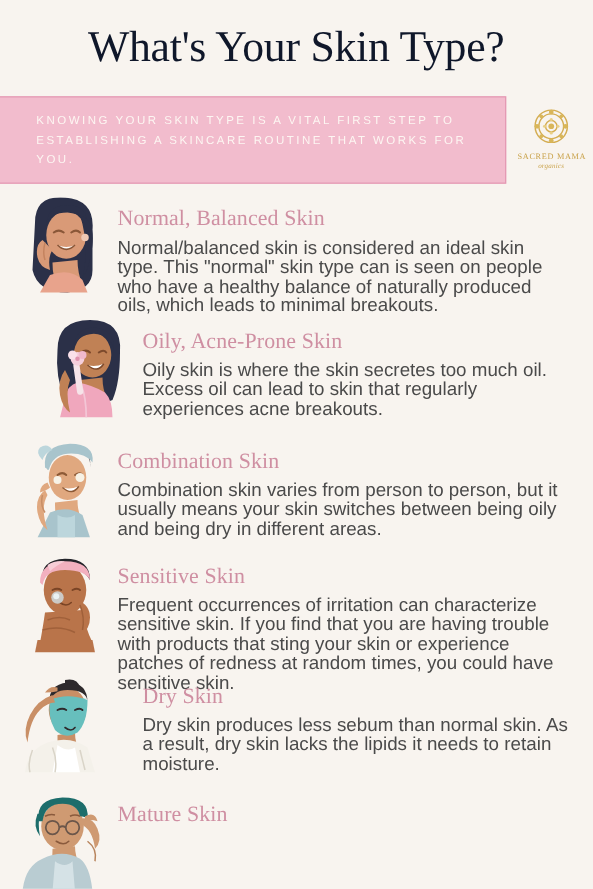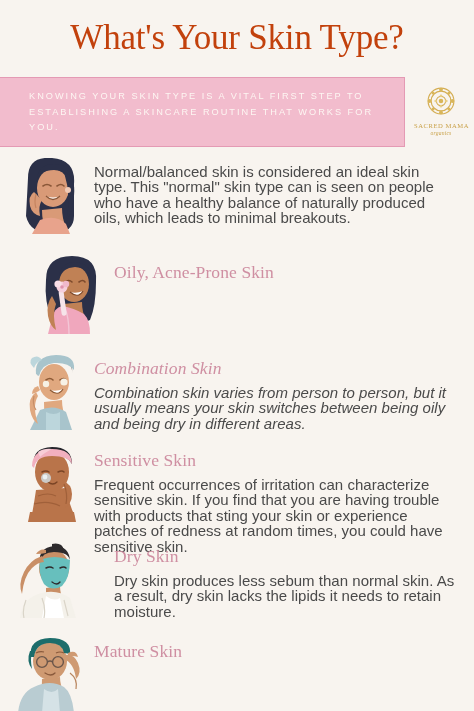--- a/index.html
+++ b/index.html
@@ -23,21 +23,21 @@
   #page-title {
     position: absolute;
     top: 18px;
     left: 0;
     width: 474px;
     text-align: center;
     font-family: "Liberation Serif", serif;
     font-size: 35px;
     line-height: 40px;
     letter-spacing: -0.2px;
-    color: #c2410c;
+    color: #0f172a;
     font-weight: 400;
     white-space: nowrap;
   }
   #subtitle-banner {
     position: absolute;
     top: 77px;
     left: -6px;
     width: 411px;
     height: 70px;
     box-sizing: border-box;
@@ -131,21 +131,21 @@
     line-height: 15.4px;
     color: #4a4a4a;
     margin: 0;
     letter-spacing: 0.02px;
     max-width: 362px;
   }
 
   
   #section-0 { height: 98px; }
   #section-1 { height: 96px; padding-left: 32px; }
-  #section-2 { height: 92px; font-style: italic; }
+  #section-2 { height: 92px; }
   #section-3 { height: 96px; }
   #section-4 { height: 95px; gap: 20px; }
   #section-5 { height: 70px; justify-content: space-between; }
 </style>
 </head>
 <body>
 
 <div id="header">
 
   <div id="page-title">What's Your Skin Type?</div>
@@ -198,20 +198,21 @@
         <path d="M45 28 q4 -3 7 0" stroke="#8a5738" stroke-width="1.6" fill="none" stroke-linecap="round"></path>
         <path d="M34 38 q7 7 14 0 q-7 3 -14 0Z" fill="#fff"></path>
         <path d="M34 38 q7 7 14 0" stroke="#8a5738" stroke-width="1.2" fill="none"></path>
         <circle cx="56" cy="32" r="3" fill="#f0c9b4"></circle>
         <path d="M22 34 q-6 4 -4 14 q2 8 10 10 q-2 -10 2 -16 q-4 -4 -8 -8Z" fill="#d99a77"></path>
         <path d="M24 36 q-2 8 0 14" stroke="#c4835f" stroke-width="1.2" fill="none"></path>
         <path d="M28 62 q16 -6 26 4 l4 10 L20 76 Z" fill="#e8a38c"></path>
       </svg>
     </div>
     <div class="section-body">
+      <h2 class="section-title">Normal, Balanced Skin</h2>
       <p class="section-desc">Normal/balanced skin is considered an ideal skin type. This "normal" skin type can is seen on people who have a healthy balance of naturally produced oils, which leads to minimal breakouts.</p>
     </div>
   </div>
 
   <div class="section" id="section-1">
     <div class="avatar">
       <svg viewBox="0 0 76 78">
         <path d="M14 24 Q14 0 40 0 Q66 0 64 26 Q64 50 58 64 Q40 72 20 64 Q12 46 14 24Z" fill="#2b3048"></path>
         <path d="M32 48 Q32 60 34 66 L54 64 Q50 56 50 46 Z" fill="#c08155"></path>
         <ellipse cx="42" cy="28" rx="15" ry="18" fill="#c08155"></ellipse>
@@ -225,20 +226,21 @@
         <rect x="28" y="34" width="5" height="26" rx="2.4" fill="#f6e4e9" transform="rotate(-8 30 46)"></rect>
         <circle cx="30" cy="31" r="5.5" fill="#f6cfdc"></circle>
         <circle cx="26" cy="28" r="3.6" fill="#fae0e9"></circle>
         <circle cx="34" cy="28" r="3.2" fill="#f0b9cc"></circle>
         <circle cx="30" cy="31" r="1.8" fill="#e093ae"></circle>
         <path d="M20 40 q-6 8 -4 20 q2 10 8 14 q-4 -16 0 -26Z" fill="#c08155"></path>
       </svg>
     </div>
     <div class="section-body">
       <h2 class="section-title">Oily, Acne-Prone Skin</h2>
+      <p class="section-desc">Oily skin is where the skin secretes too much oil. Excess oil can lead to skin that regularly experiences acne breakouts.</p>
     </div>
   </div>
 
   <div class="section" id="section-2">
     <div class="avatar">
       <svg viewBox="0 0 76 78">
         <path d="M32 50 Q32 62 34 68 L54 66 Q50 58 50 48 Z" fill="#e0a87f"></path>
         <ellipse cx="42" cy="30" rx="15" ry="18" fill="#e0a87f"></ellipse>
         <path d="M26 24 Q22 6 42 4 Q62 4 60 22 Q62 8 42 9 Q28 10 26 24Z" fill="#3a3a3f"></path>
         <path d="M24 22 Q22 4 44 3 Q64 3 62 18 Q56 10 42 11 Q30 12 27 24Z" fill="#a8c4cc"></path>

